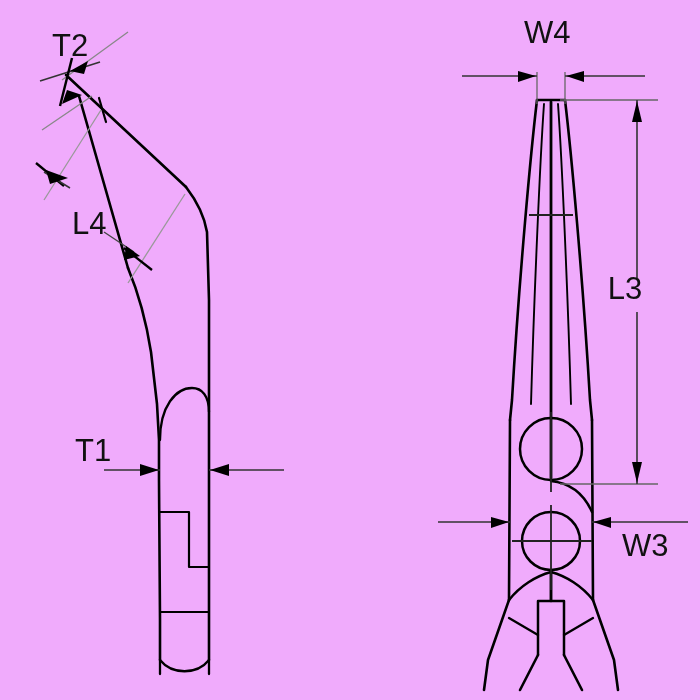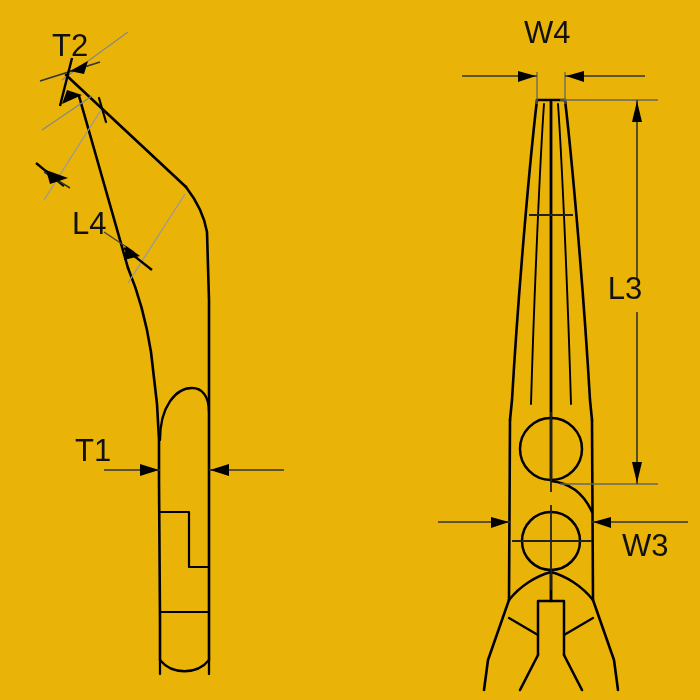--- a/index.html
+++ b/index.html
@@ -8,21 +8,21 @@
     padding: 0;
     background: #ffffff;
   }
   body {
     font-family: "Liberation Sans", sans-serif;
   }
   #stage {
     position: relative;
     width: 700px;
     height: 700px;
-    background: #eab308;
+    background: #f0abfc;
     overflow: hidden;
   }
   #drawing {
     position: absolute;
     left: 0;
     top: 0;
     width: 700px;
     height: 700px;
     display: block;
   }

